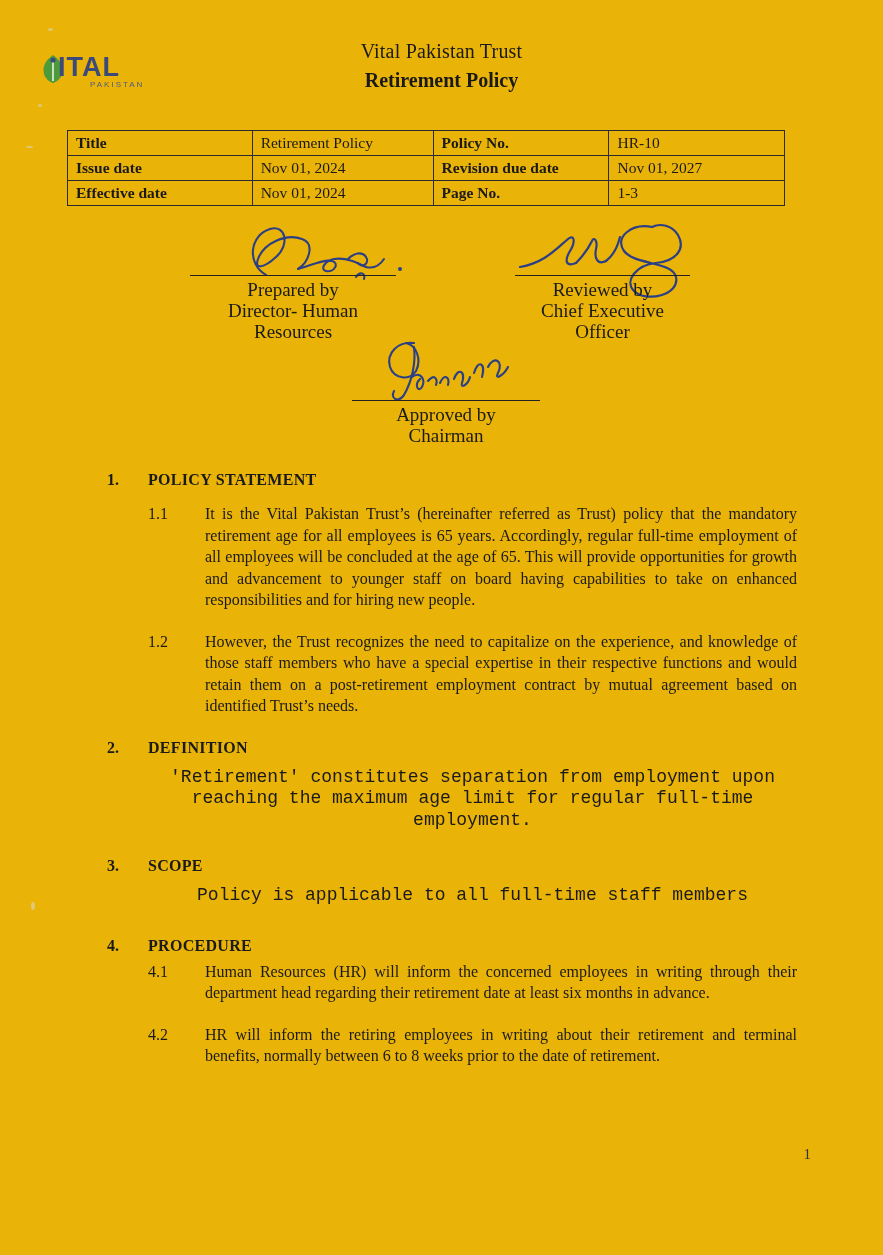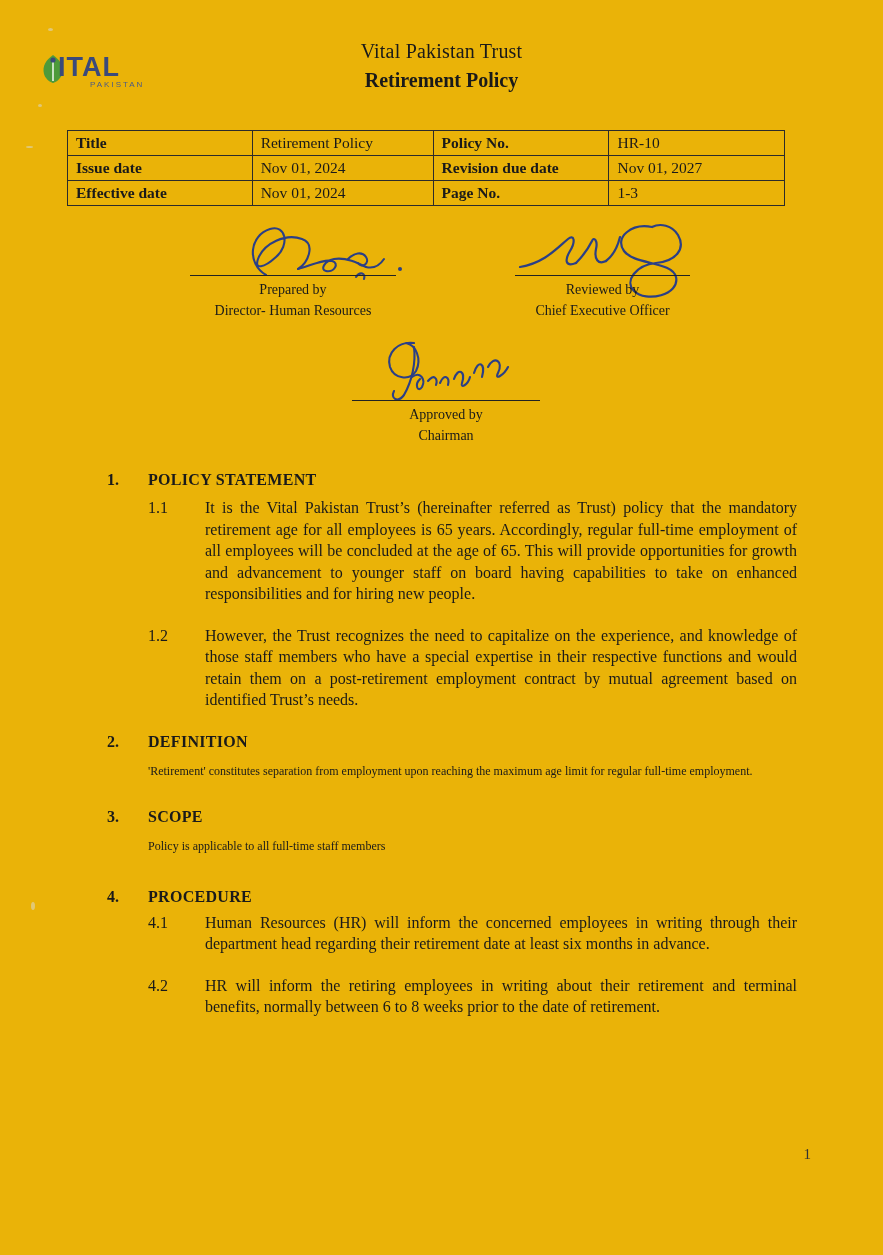--- a/index.html
+++ b/index.html
@@ -112,21 +112,21 @@
   .sig-row {
     position: absolute;
     top: 215px;
     left: 0;
     right: 0;
     height: 110px;
   }
   .sig {
     position: absolute;
     text-align: center;
-    font-size: 14px;
+    font-size: 19px;
   }
   .sig .line {
     border-top: 1px solid #222;
     width: 100%;
     margin-bottom: 3px;
   }
   .sig .role { line-height: 21px; }
   .sig-prepared { left: 190px; top: 60px; width: 206px; }
   .sig-reviewed { left: 515px; top: 60px; width: 175px; }
   .sig-approved { left: 352px; top: 185px; width: 188px; }
@@ -176,23 +176,24 @@
   }
   .para .pnum {
     position: absolute;
     left: 148px;
     top: 0;
     font-size: 16px;
   }
   .plain {
     padding-left: 148px;
     padding-right: 86px;
-    font-size: 12px;
+    font-size: 18px;
     line-height: 21.5px;
-    text-align: left;
+    text-align: center;
+    font-family: Liberation Mono, monospace;
   }
 
   .footer-page {
     position: absolute;
     right: 72px;
     bottom: 92px;
     font-size: 15px;
     color: #333;
   }
 </style>
@@ -297,21 +298,21 @@
       <div class="role">Chief Executive Officer</div>
     </div>
   </div>
 
   <div class="content">
 
     <div class="sec">
       <div class="sec-num">1.</div>
       <div class="sec-head">POLICY STATEMENT</div>
       <div class="sec-spacer"></div>
-      <p class="para" style="margin-top:2px;">
+      <p class="para" style="margin-top:8px;">
         <span class="pnum">1.1</span>
         <span>It is the Vital Pakistan Trust’s (hereinafter referred as Trust) policy that the mandatory retirement age for all employees is 65 years. Accordingly, regular full-time employment of all employees will be concluded at the age of 65. This will provide opportunities for growth and advancement to younger staff on board having capabilities to take on enhanced responsibilities and for hiring new people.</span>
       </p>
       <p class="para" style="margin-top:20px;">
         <span class="pnum">1.2</span>
         <span>However, the Trust recognizes the need to capitalize on the experience, and knowledge of those staff members who have a special expertise in their respective functions and would retain them on a post-retirement employment contract by mutual agreement based on identified Trust’s needs.</span>
       </p>
     </div>
 
     <div class="sec" style="margin-top:22px;">

